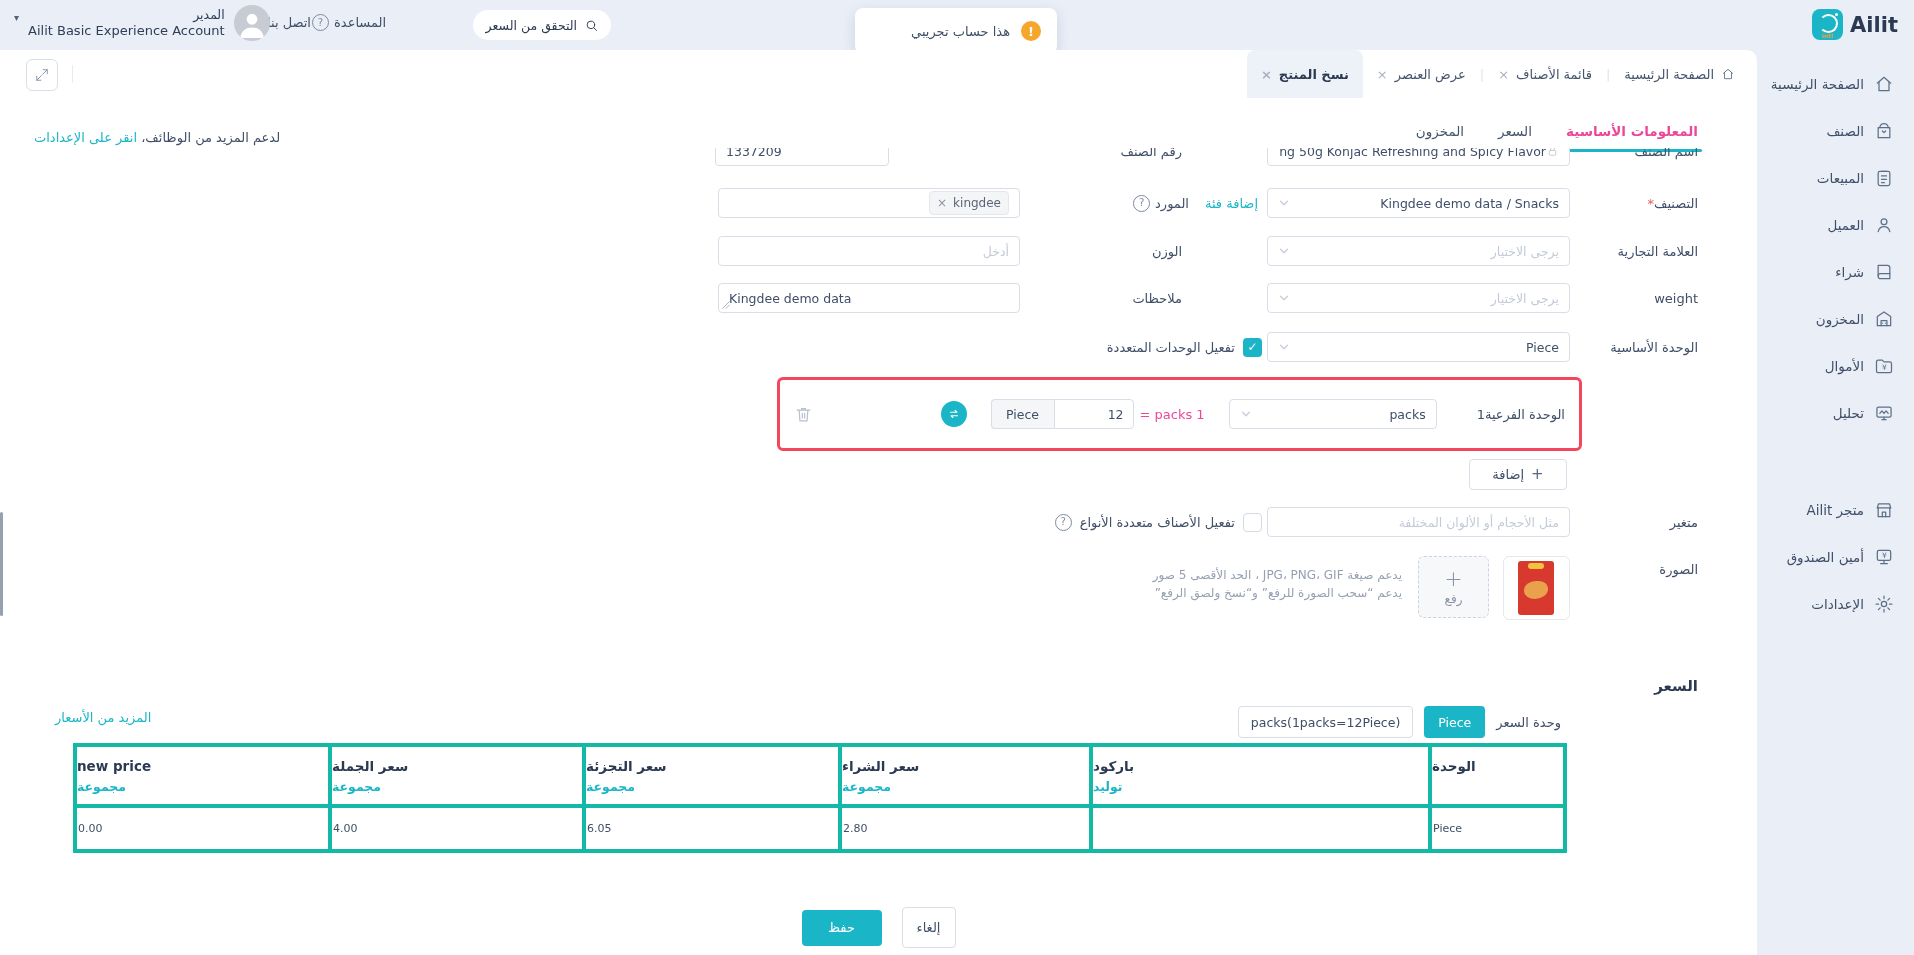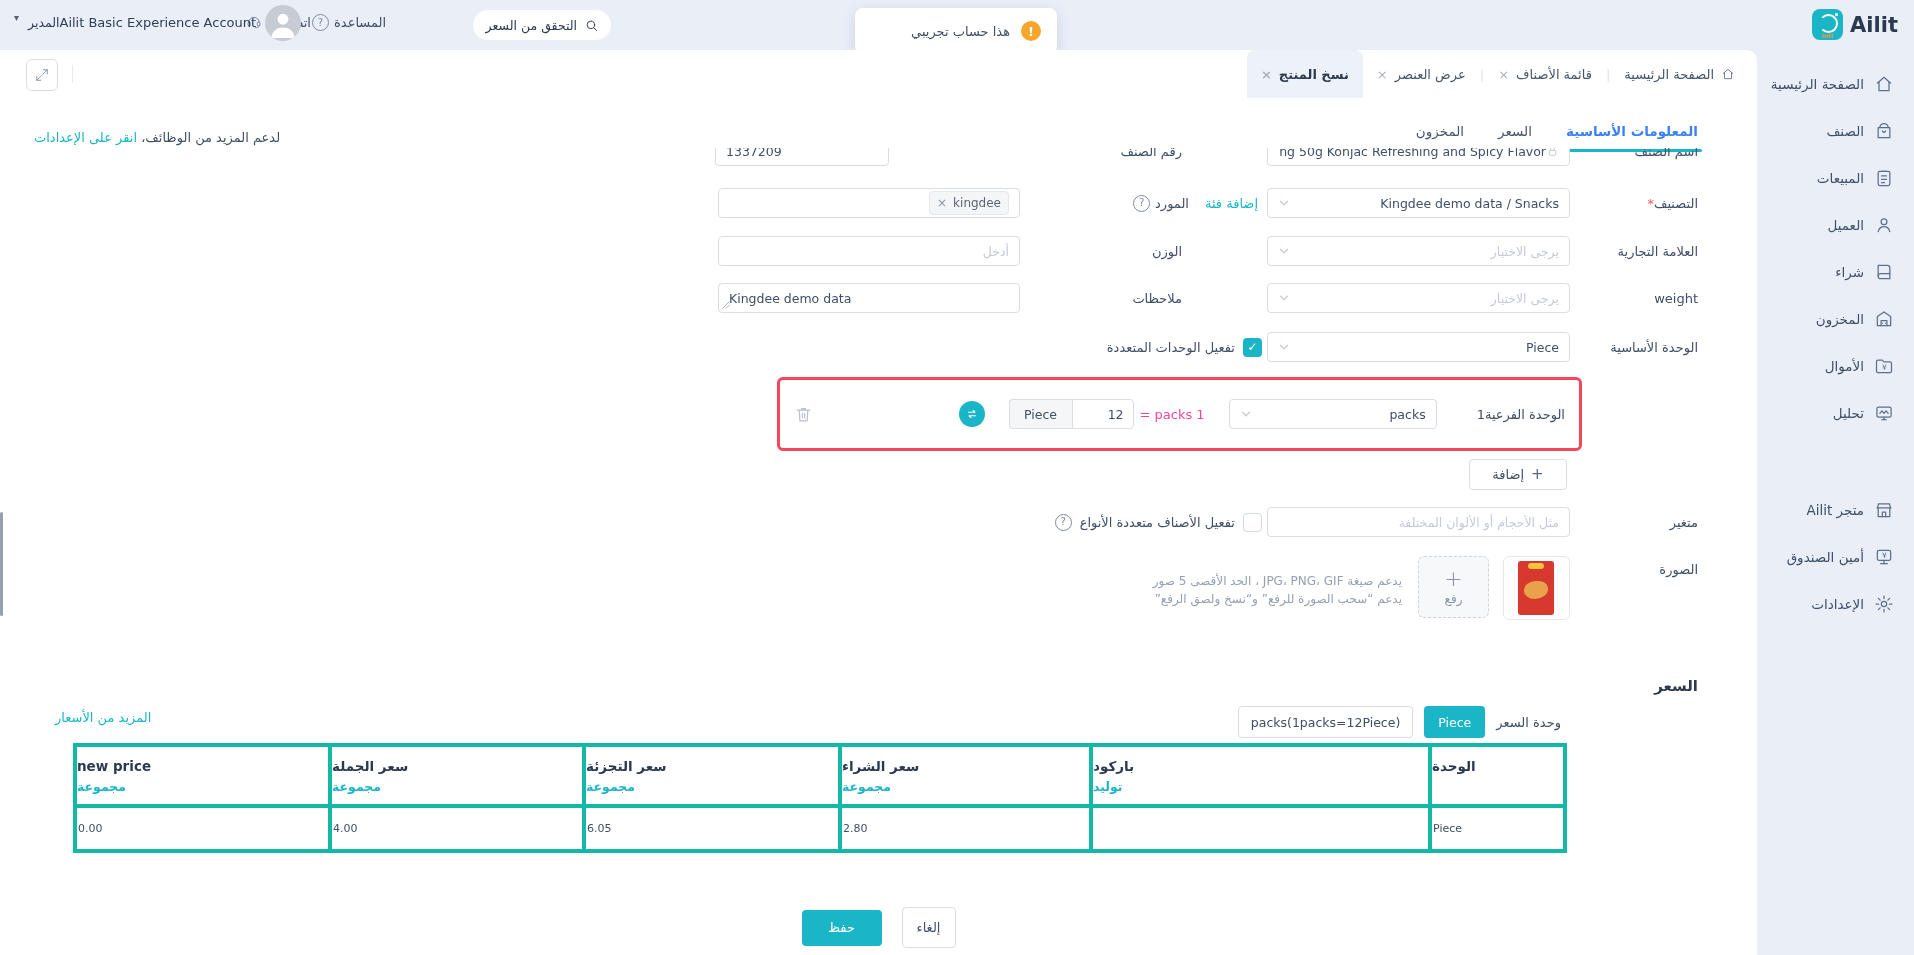--- a/index.html
+++ b/index.html
@@ -10,21 +10,21 @@
   
   .topbar{position:absolute;top:0;left:0;right:0;height:50px;background:#e9eef7;}
   .logo{position:absolute;right:16px;top:9px;display:flex;direction:ltr;align-items:center;gap:7px;}
   .logo-mark{width:31px;height:31px;border-radius:8px;background:#1ab6c8;position:relative;}
   .logo-mark .swirl{position:absolute;left:7px;top:5px;width:15px;height:15px;border:2px solid #fff;border-radius:50%;border-left-color:transparent;}
   .logo-mark .dot{position:absolute;right:5px;top:4px;width:3px;height:3px;background:#fff;border-radius:50%;}
   .logo-mark .intl{position:absolute;bottom:1px;left:0;right:0;text-align:center;font-size:6px;color:#ff9a3c;font-weight:bold;}
   .logo-text{font-size:21px;font-weight:bold;color:#2b3a52;}
   .user-cluster{position:absolute;left:14px;top:5px;display:flex;direction:ltr;align-items:center;gap:9px;}
   .caret{font-size:10px;color:#55627a;margin-top:-12px;}
-  .user-names{display:flex;align-items:flex-end;line-height:16px;}
+  .user-names{display:flex;flex-direction:column;align-items:flex-end;line-height:16px;}
   .user-role{font-size:12.5px;color:#2f3e57;}
   .user-account{font-size:13px;color:#2f3e57;}
   .avatar{width:36px;height:36px;border-radius:50%;background:#c7cbd3;position:relative;overflow:hidden;}
   .topbar-link{position:absolute;top:14px;display:flex;direction:ltr;align-items:center;gap:5px;font-size:13px;color:#3f4f68;}
   .tl-contact{left:246px;}
   .tl-help{left:312px;}
   .qicon{width:15px;height:15px;border:1.2px solid #7d8ba0;border-radius:50%;display:flex;align-items:center;justify-content:center;
     font-size:10px;color:#7d8ba0;line-height:1;}
   .search-pill{position:absolute;left:473px;top:10px;width:138px;height:30px;background:#fff;border-radius:15px;
     display:flex;align-items:center;gap:7px;padding:0 12px;box-sizing:border-box;font-size:12.5px;color:#2b3a52;}
@@ -51,21 +51,21 @@
   .tab-close{font-size:13px;color:#a7b0bf;line-height:1;}
   .tab-active{background:#edf1f8;border-radius:8px 8px 0 0;font-weight:bold;color:#2b3a52;}
 
   
   .content{position:absolute;top:98px;left:0;right:157px;bottom:0;background:#fff;}
   .scroll-sliver{position:absolute;left:0;top:414px;width:3px;height:104px;background:#97a0af;border-radius:3px;}
   .settings-hint{position:absolute;left:34px;top:32px;font-size:13px;direction:rtl;}
   .settings-hint .lnk{color:#1ab6c8;cursor:pointer;}
   .form-tabs{position:absolute;right:59px;top:24px;display:flex;gap:34px;font-size:13.5px;color:#44546b;}
   .ftab{position:relative;cursor:pointer;line-height:18px;}
-  .ftab-active{color:#3b82f6;font-weight:bold;}
+  .ftab-active{color:#ec4899;font-weight:bold;}
   .ftab-active::after{content:"";position:absolute;left:-4px;right:-4px;top:27px;height:3px;border-radius:2px;background:#1ab6c8;}
 
   .form-area{position:absolute;top:50px;left:0;right:0;bottom:0;overflow:hidden;}
   .frow{position:absolute;right:0;left:0;display:flex;align-items:center;height:30px;}
   .sl-label{width:187px;box-sizing:border-box;padding-right:59px;font-size:13px;color:#3f4f68;flex:none;}
   .sl-field{width:303px;flex:none;box-sizing:border-box;}
   .sl-mid{width:247px;flex:none;box-sizing:border-box;display:flex;align-items:center;justify-content:flex-start;padding-right:85px;
     font-size:13px;color:#3f4f68;gap:6px;}
   .sl-field2{width:302px;flex:none;box-sizing:border-box;}
   .req{color:#f05a5a;}
@@ -83,41 +83,41 @@
   .cb-off{background:#fff;border:1px solid #d4dae4;box-sizing:border-box;}
 
   .subunit{position:absolute;left:777px;width:805px;top:229px;height:74px;border:3px solid #f4475e;border-radius:6px;
     box-sizing:border-box;display:flex;align-items:center;padding:0 14px;}
   .su-label{font-size:13px;color:#3f4f68;margin-left:40px;}
   .su-select{width:208px;flex:none;margin-left:24px;}
   .su-eq{font-size:13px;color:#ec4899;margin-left:6px;}
   .unit-group{display:flex;direction:ltr;margin-left:24px;}
   .ug-addon{width:63px;height:30px;background:#f5f6f8;border:1px solid #d8dde7;border-right:none;border-radius:4px 0 0 4px;
     display:flex;align-items:center;justify-content:center;font-size:12.5px;color:#3f4f68;box-sizing:border-box;}
-  .ug-input{width:62px;height:30px;border:1px solid #d8dde7;border-radius:0 4px 4px 0;display:flex;align-items:center;
+  .ug-input{width:80px;height:30px;border:1px solid #d8dde7;border-radius:0 4px 4px 0;display:flex;align-items:center;
     justify-content:flex-end;padding:12px 9px;font-size:12.5px;color:#3f4f68;box-sizing:border-box;background:#fff;}
   .swap-circle{width:26px;height:26px;border-radius:50%;background:#1ab6c8;color:#fff;display:flex;align-items:center;
     justify-content:center;flex:none;}
   .su-spacer{flex:1;}
   .trash{color:#b8c0cc;}
 
   .add-btn{position:absolute;right:190px;top:311px;width:98px;height:31px;border:1px solid #d9dee8;border-radius:4px;background:#fff;
     display:flex;align-items:center;justify-content:center;gap:7px;font-size:13px;color:#3f4f68;cursor:pointer;box-sizing:border-box;}
   .add-plus{font-size:15px;color:#5a677c;line-height:1;}
 
   .img-row{position:absolute;right:0;left:0;top:408px;display:flex;align-items:flex-start;}
   .thumb{width:65px;height:62px;border:1px solid #e6e8ee;border-radius:6px;background:#fff;position:relative;overflow:hidden;flex:none;}
   .thumb .pkg{position:absolute;left:14px;top:4px;width:36px;height:54px;background:#d7392e;border-radius:3px;}
   .thumb .pkg-top{position:absolute;left:24px;top:6px;width:16px;height:6px;background:#f3c43b;border-radius:3px;}
   .thumb .pkg-mid{position:absolute;left:20px;top:24px;width:24px;height:18px;background:#e9a14c;border-radius:50% 40% 55% 45%;}
   .upload-box{width:71px;height:62px;border:1px dashed #ccd3de;border-radius:6px;background:#f7f8fa;margin-right:14px;flex:none;
     display:flex;flex-direction:column;align-items:center;justify-content:center;color:#8a94a6;cursor:pointer;box-sizing:border-box;}
   .upload-plus{font-size:22px;line-height:20px;font-weight:300;}
   .upload-label{font-size:12px;margin-top:3px;}
-  .img-hints{margin-right:16px;margin-top:16px;font-size:12px;color:#95a0b1;line-height:18px;text-align:right;}
+  .img-hints{margin-right:16px;margin-top:10px;font-size:12px;color:#95a0b1;line-height:18px;text-align:right;}
 
   .price-heading{position:absolute;right:59px;top:528px;font-size:15px;font-weight:bold;color:#2b3a52;line-height:20px;}
   .unit-row{position:absolute;right:196px;top:558px;display:flex;align-items:center;gap:11px;height:32px;}
   .unit-label{font-size:13px;color:#3f4f68;}
   .ubtn{height:32px;display:flex;align-items:center;justify-content:center;border-radius:4px;font-size:12.5px;cursor:pointer;box-sizing:border-box;}
   .ubtn-active{background:#1ab6c8;color:#fff;padding:0 14px;}
   .ubtn-plain{background:#fff;color:#3f4f68;border:1px solid #d8dde7;padding:0 12px;}
   .more-link{position:absolute;left:55px;top:562px;font-size:13px;color:#1ab6c8;cursor:pointer;}
 
   .price-table{position:absolute;right:190px;top:595px;width:1490px;border-collapse:collapse;table-layout:fixed;}

